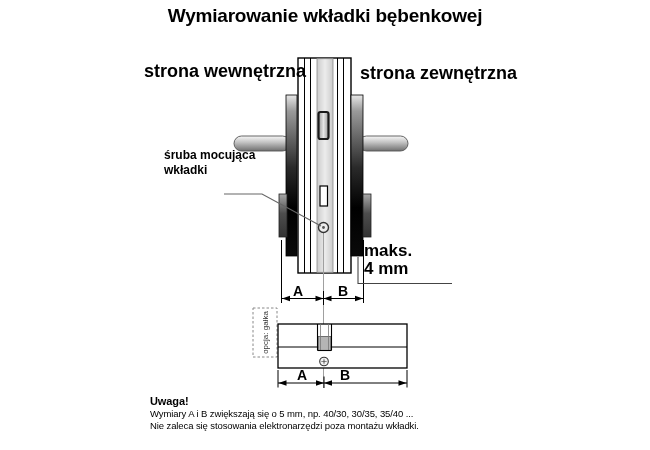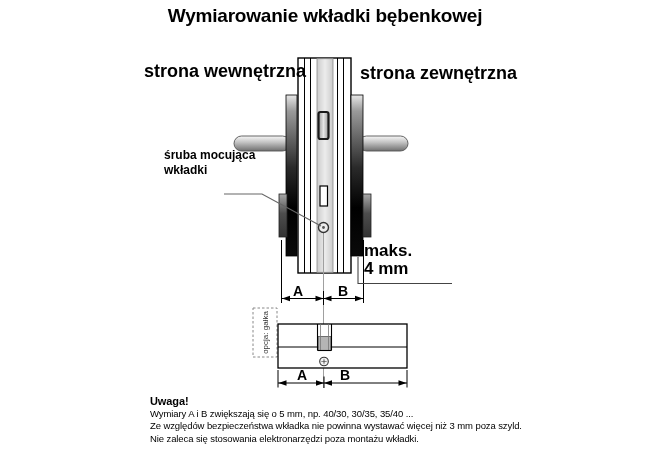--- a/index.html
+++ b/index.html
@@ -179,17 +179,16 @@
   <div class="abs dim-label" id="dimB-main">B</div>
 
   <div class="abs" id="knob-option">opcja: gałka</div>
 
   <div class="abs dim-label" id="dimA-prof">A</div>
   <div class="abs dim-label" id="dimB-prof">B</div>
 
   <div class="abs" id="notes">
     <div class="heading">Uwaga!</div>
     <div class="note-line">Wymiary A i B zwiększają się o 5 mm, np. 40/30, 30/35, 35/40 ...</div>
-    <div class="note-line">Ze względów bezpieczeństwa wkładka nie powinna wystawać więcej niż 3 mm poza szyld.</div>
     <div class="note-line">Nie zaleca się stosowania elektronarzędzi poza montażu wkładki.</div>
   </div>
 
 </div>
 
 </body></html>

